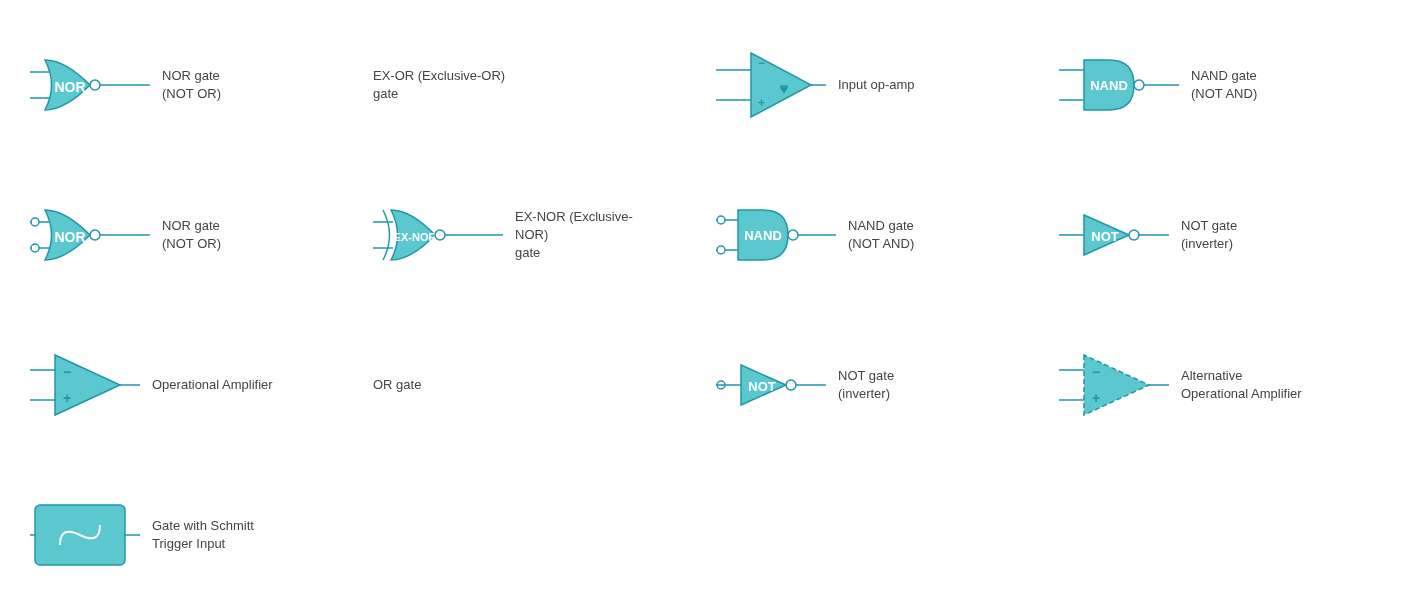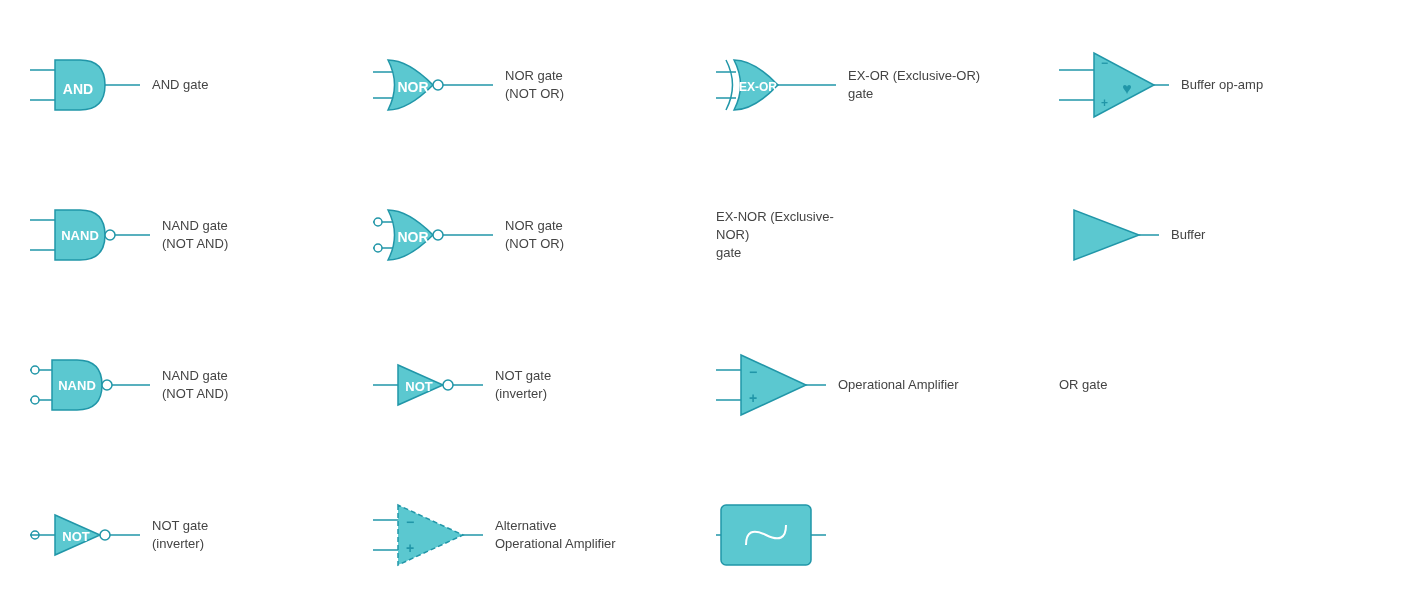--- a/index.html
+++ b/index.html
@@ -39,71 +39,49 @@
       max-width: 140px;
     }
     svg text {
       font-family: Arial, sans-serif;
     }
   </style>
 </head>
 <body>
 
 <div class="grid">
-<div class="cell">
-      <div class="symbol">
-        <svg width="110" height="70" viewBox="0 0 110 70">
-          <line x1="0" y1="20" x2="25" y2="20" style="stroke:#2196a8;stroke-width:1.5;fill:none"></line>
-          <line x1="0" y1="50" x2="25" y2="50" style="stroke:#2196a8;stroke-width:1.5;fill:none"></line>
-          <path d="M25,10 L25,60 L50,60 Q75,60 75,35 Q75,10 50,10 Z" style="fill:#5bc8d0;stroke:#2196a8;stroke-width:1.5"></path>
-          <text x="48" y="40" text-anchor="middle" dominant-baseline="middle" fill="white" font-size="14" font-weight="bold">AND</text>
-          <line x1="75" y1="35" x2="110" y2="35" style="stroke:#2196a8;stroke-width:1.5;fill:none"></line>
-        </svg>
-      </div>
-      <div class="label">AND gate</div>
-    </div>
     <div class="cell">
       <div class="symbol">
         <svg width="120" height="70" viewBox="0 0 120 70">
           <line x1="0" y1="22" x2="22" y2="22" style="stroke:#2196a8;stroke-width:1.5;fill:none"></line>
           <line x1="0" y1="48" x2="22" y2="48" style="stroke:#2196a8;stroke-width:1.5;fill:none"></line>
           <path d="M15,10 Q35,10 60,35 Q35,60 15,60 Q28,35 15,10 Z" style="fill:#5bc8d0;stroke:#2196a8;stroke-width:1.5"></path>
           <text x="40" y="38" text-anchor="middle" dominant-baseline="middle" fill="white" font-size="14" font-weight="bold">NOR</text>
           <circle cx="65" cy="35" r="5" style="fill:white;stroke:#2196a8;stroke-width:1.5"></circle>
           <line x1="70" y1="35" x2="120" y2="35" style="stroke:#2196a8;stroke-width:1.5;fill:none"></line>
         </svg>
       </div>
       <div class="label">NOR gate<br>(NOT OR)</div>
     </div>
     <div class="cell">
-      <div class="symbol">
-        <svg width="120" height="70" viewBox="0 0 120 70">
-          <line x1="0" y1="22" x2="20" y2="22" style="stroke:#2196a8;stroke-width:1.5;fill:none"></line>
-          <line x1="0" y1="48" x2="20" y2="48" style="stroke:#2196a8;stroke-width:1.5;fill:none"></line>
-          <path d="M10,10 Q23,35 10,60" style="stroke:#2196a8;stroke-width:1.5;fill:none"></path>
-          <path d="M18,10 Q38,10 62,35 Q38,60 18,60 Q31,35 18,10 Z" style="fill:#5bc8d0;stroke:#2196a8;stroke-width:1.5"></path>
-          <text x="42" y="38" text-anchor="middle" dominant-baseline="middle" fill="white" font-size="12" font-weight="bold">EX-OR</text>
-          <line x1="62" y1="35" x2="120" y2="35" style="stroke:#2196a8;stroke-width:1.5;fill:none"></line>
-        </svg>
-      </div>
       <div class="label">EX-OR (Exclusive-OR)<br>gate</div>
     </div>
     <div class="cell">
       <div class="symbol">
         <svg width="110" height="80" viewBox="0 0 110 80">
           <line x1="0" y1="25" x2="35" y2="25" style="stroke:#2196a8;stroke-width:1.5;fill:none"></line>
           <line x1="0" y1="55" x2="35" y2="55" style="stroke:#2196a8;stroke-width:1.5;fill:none"></line>
           <path d="M35,8 L35,72 L95,40 Z" style="fill:#5bc8d0;stroke:#2196a8;stroke-width:1.5"></path>
           <text x="42" y="22" fill="#2196a8" font-size="12" font-weight="bold">−</text>
           <text x="42" y="62" fill="#2196a8" font-size="12" font-weight="bold">+</text>
           <text x="68" y="45" text-anchor="middle" dominant-baseline="middle" fill="#2196a8" font-size="16">♥</text>
           <line x1="95" y1="40" x2="110" y2="40" style="stroke:#2196a8;stroke-width:1.5;fill:none"></line>
         </svg>
       </div>
-      <div class="label">Buffer op-amp</div>
+      <div class="label">Input op-amp</div>
     </div>
     <div class="cell">
       <div class="symbol">
         <svg width="120" height="70" viewBox="0 0 120 70">
           <line x1="0" y1="20" x2="25" y2="20" style="stroke:#2196a8;stroke-width:1.5;fill:none"></line>
           <line x1="0" y1="50" x2="25" y2="50" style="stroke:#2196a8;stroke-width:1.5;fill:none"></line>
           <path d="M25,10 L25,60 L50,60 Q75,60 75,35 Q75,10 50,10 Z" style="fill:#5bc8d0;stroke:#2196a8;stroke-width:1.5"></path>
           <text x="50" y="37" text-anchor="middle" dominant-baseline="middle" fill="white" font-size="13" font-weight="bold">NAND</text>
           <circle cx="80" cy="35" r="5" style="fill:white;stroke:#2196a8;stroke-width:1.5"></circle>
           <line x1="85" y1="35" x2="120" y2="35" style="stroke:#2196a8;stroke-width:1.5;fill:none"></line>
@@ -120,30 +98,32 @@
           <circle cx="5" cy="48" r="4" style="fill:white;stroke:#2196a8;stroke-width:1.5"></circle>
           <path d="M15,10 Q35,10 60,35 Q35,60 15,60 Q28,35 15,10 Z" style="fill:#5bc8d0;stroke:#2196a8;stroke-width:1.5"></path>
           <text x="40" y="38" text-anchor="middle" dominant-baseline="middle" fill="white" font-size="14" font-weight="bold">NOR</text>
           <circle cx="65" cy="35" r="5" style="fill:white;stroke:#2196a8;stroke-width:1.5"></circle>
           <line x1="70" y1="35" x2="120" y2="35" style="stroke:#2196a8;stroke-width:1.5;fill:none"></line>
         </svg>
       </div>
       <div class="label">NOR gate<br>(NOT OR)</div>
     </div>
     <div class="cell">
+      <div class="symbol">
+        <svg width="130" height="70" viewBox="0 0 130 70">
+          <line x1="0" y1="22" x2="20" y2="22" style="stroke:#2196a8;stroke-width:1.5;fill:none"></line>
+          <line x1="0" y1="48" x2="20" y2="48" style="stroke:#2196a8;stroke-width:1.5;fill:none"></line>
+          <path d="M10,10 Q23,35 10,60" style="stroke:#2196a8;stroke-width:1.5;fill:none"></path>
+          <path d="M18,10 Q38,10 62,35 Q38,60 18,60 Q31,35 18,10 Z" style="fill:#5bc8d0;stroke:#2196a8;stroke-width:1.5"></path>
+          <text x="42" y="38" text-anchor="middle" dominant-baseline="middle" fill="white" font-size="11" font-weight="bold">EX-NOR</text>
+          <circle cx="67" cy="35" r="5" style="fill:white;stroke:#2196a8;stroke-width:1.5"></circle>
+          <line x1="72" y1="35" x2="130" y2="35" style="stroke:#2196a8;stroke-width:1.5;fill:none"></line>
+        </svg>
+      </div>
       <div class="label">EX-NOR (Exclusive-NOR)<br>gate</div>
-    </div>
-    <div class="cell">
-      <div class="symbol">
-        <svg width="100" height="70" viewBox="0 0 100 70">
-          <path d="M15,10 L15,60 L80,35 Z" style="fill:#5bc8d0;stroke:#2196a8;stroke-width:1.5"></path>
-          <line x1="80" y1="35" x2="100" y2="35" style="stroke:#2196a8;stroke-width:1.5;fill:none"></line>
-        </svg>
-      </div>
-      <div class="label">Buffer</div>
     </div>
     <div class="cell">
       <div class="symbol">
         <svg width="120" height="70" viewBox="0 0 120 70">
           <line x1="0" y1="20" x2="22" y2="20" style="stroke:#2196a8;stroke-width:1.5;fill:none"></line>
           <circle cx="5" cy="20" r="4" style="fill:white;stroke:#2196a8;stroke-width:1.5"></circle>
           <line x1="0" y1="50" x2="22" y2="50" style="stroke:#2196a8;stroke-width:1.5;fill:none"></line>
           <circle cx="5" cy="50" r="4" style="fill:white;stroke:#2196a8;stroke-width:1.5"></circle>
           <path d="M22,10 L22,60 L47,60 Q72,60 72,35 Q72,10 47,10 Z" style="fill:#5bc8d0;stroke:#2196a8;stroke-width:1.5"></path>
           <text x="47" y="37" text-anchor="middle" dominant-baseline="middle" fill="white" font-size="13" font-weight="bold">NAND</text>
@@ -209,14 +189,15 @@
     </div>
     <div class="cell">
       <div class="symbol">
         <svg width="110" height="80" viewBox="0 0 110 80">
           <rect x="5" y="10" width="90" height="60" rx="5" ry="5" style="fill:#5bc8d0;stroke:#2196a8;stroke-width:1.5"></rect>
           <path d="M30,50 Q30,30 50,40 Q70,50 70,30" style="fill:none;stroke:white;stroke-width:2"></path>
           <line x1="0" y1="40" x2="5" y2="40" style="stroke:#2196a8;stroke-width:1.5;fill:none"></line>
           <line x1="95" y1="40" x2="110" y2="40" style="stroke:#2196a8;stroke-width:1.5;fill:none"></line>
         </svg>
       </div>
+      <div class="label">Gate with Schmitt<br>Trigger Input</div>
     </div>
   </div>
 
 </body></html>

